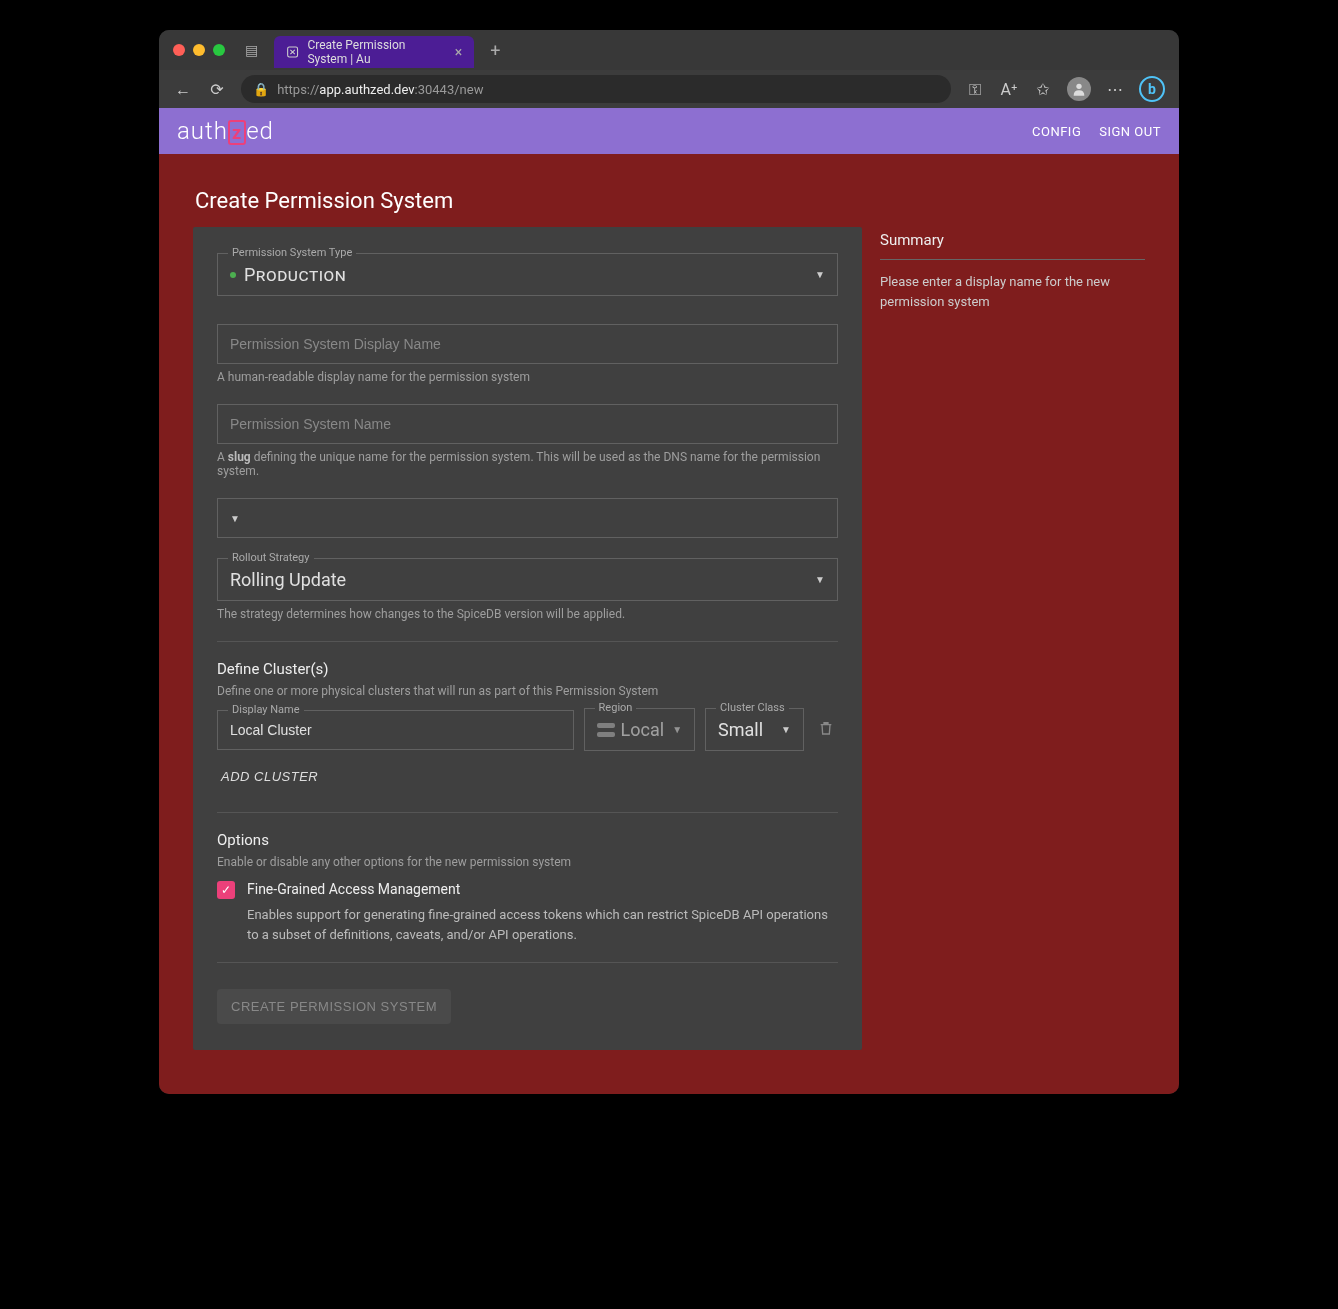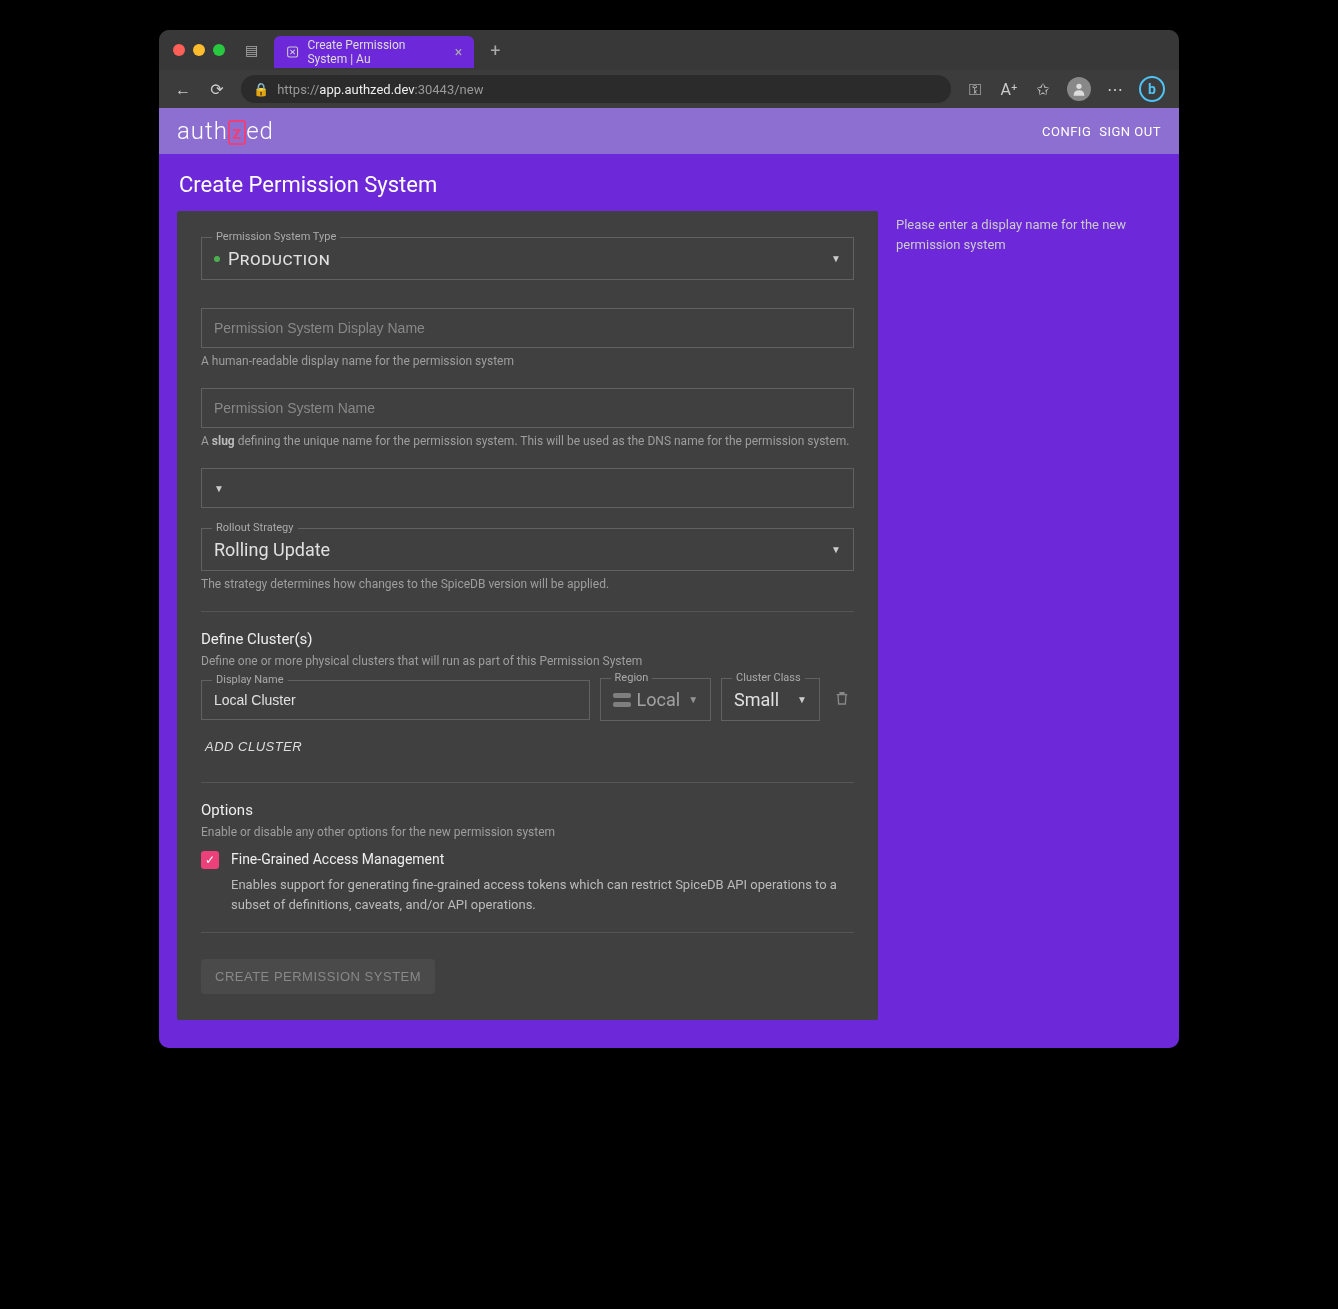--- a/index.html
+++ b/index.html
@@ -23,21 +23,21 @@
   display: flex;
   align-items: center;
   padding: 0 14px;
   gap: 8px;
 }
 .traffic { display: flex; gap: 8px; }
 .dot { width: 12px; height: 12px; border-radius: 50%; }
 .dot.red{background:#ff5f57}.dot.yellow{background:#febc2e}.dot.green{background:#28c840}
 .tabbar-icon { color:#aaa; font-size:14px; margin-left:12px; margin-right:8px; }
 .tab {
-  background: #6d28d9;
+  background: #4c1d95;
   border-radius: 6px 6px 0 0;
   height: 32px;
   display: flex;
   align-items: center;
   padding: 0 12px;
   gap: 8px;
   margin-top: 4px;
   font-size: 12px;
   color: #ddd;
   max-width: 200px;
@@ -74,26 +74,26 @@
 .appbar {
   background: #8d6fd1;
   height: 46px;
   display: flex;
   align-items: center;
   padding: 12px 18px;
   justify-content: space-between;
 }
 .logo { font-size: 24px; font-weight: 300; color: #fff; letter-spacing:1px;}
 .logo .z { color:#ec407a; border:2px solid #ec407a; padding:0 2px; font-weight:bold; border-radius:3px; font-size:18px; display:inline-block;}
-.appnav { display:flex; gap:8px; font-size:13px; letter-spacing:0.5px; }
+.appnav { display:flex; gap:18px; font-size:13px; letter-spacing:0.5px; }
 .appnav a { color:#fff; text-decoration:none; cursor:pointer; }
 
 .page {
-  background: #6d28d9;
-  padding: 0;
+  background: #7f1d1d;
+  padding: 16px;
 }
 .page-title {
   font-size: 22px;
   font-weight: 400;
   color: #fff;
   padding: 18px 20px 14px;
 }
 .content-row { display:flex; gap: 18px; padding: 0 18px 28px; align-items:flex-start; }
 .form-panel {
   background: #404040;
@@ -312,18 +312,19 @@
           <span class="checkbox-label">Fine-Grained Access Management</span>
         </div>
         <div class="checkbox-desc">Enables support for generating fine-grained access tokens which can restrict SpiceDB API operations to a subset of definitions, caveats, and/or API operations.</div>
 
         <hr class="section-divider">
 
         <button class="submit-btn" disabled="">CREATE PERMISSION SYSTEM</button>
       </div>
 
       <div class="summary-panel">
+        <div class="summary-title">Summary</div>
         <div class="summary-text">Please enter a display name for the new permission system</div>
       </div>
 
     </div>
   </div>
 </div>
 
 </body></html>

